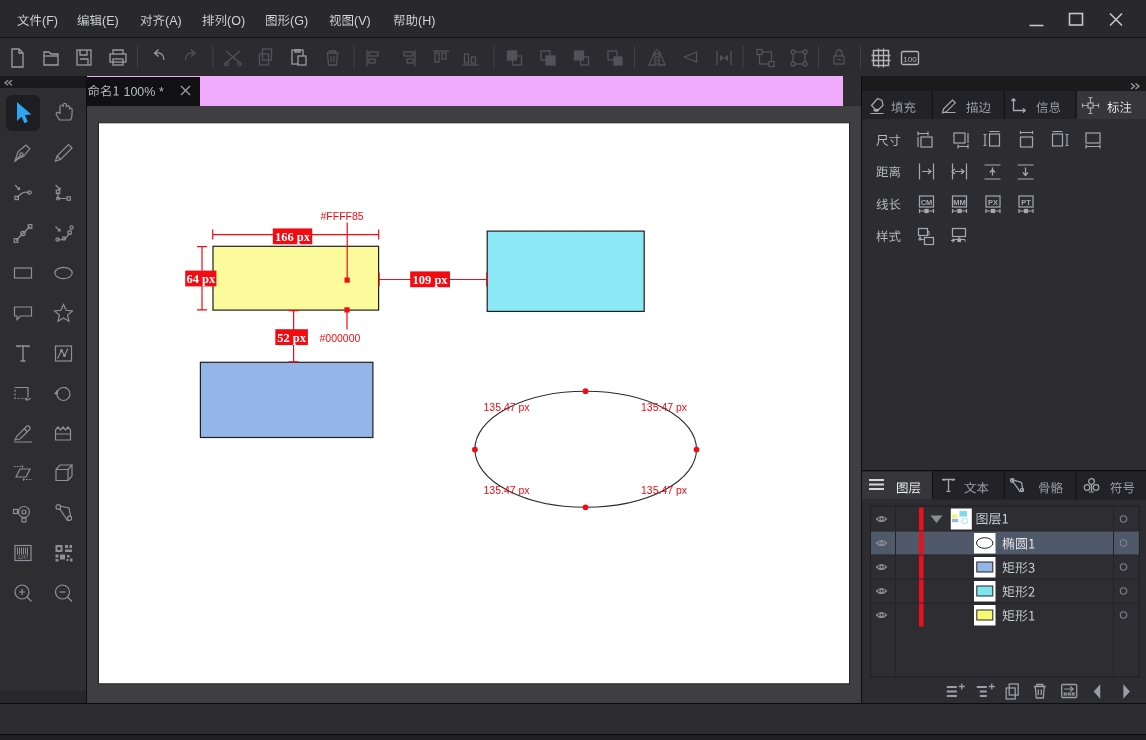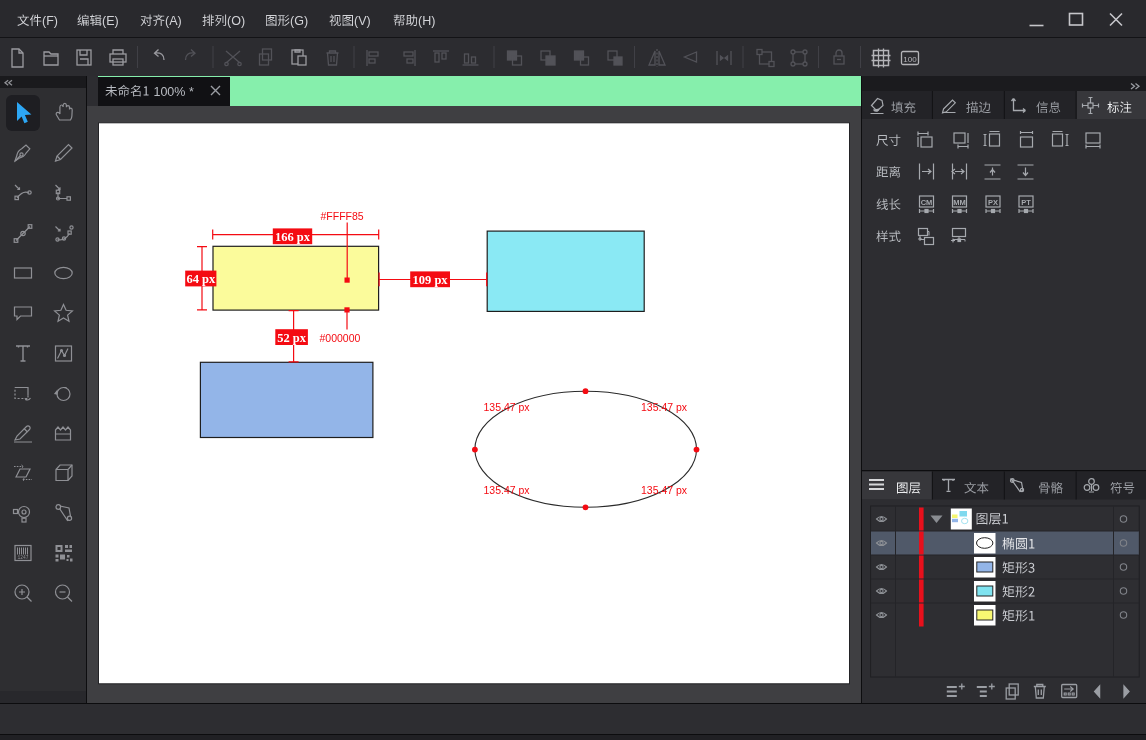--- a/index.html
+++ b/index.html
@@ -147,21 +147,21 @@
     </g>
     <rect x="137" y="8" width="1" height="22" fill="#404046"></rect>
     <rect x="212.5" y="8" width="1" height="22" fill="#404046"></rect>
     <rect x="353.5" y="8" width="1" height="22" fill="#404046"></rect>
     <rect x="493.5" y="8" width="1" height="22" fill="#404046"></rect>
     <rect x="634" y="8" width="1" height="22" fill="#404046"></rect>
     <rect x="742.5" y="8" width="1" height="22" fill="#404046"></rect>
     <rect x="818" y="8" width="1" height="22" fill="#404046"></rect>
     <rect x="860" y="8" width="1" height="22" fill="#404046"></rect>
   </svg>
-<div class="abs" style="left:98px;top:76px;width:775px;height:30px;background:#86efac">
+<div class="abs" style="left:68px;top:76px;width:775px;height:30px;background:#f0abfc">
     <div class="abs" style="left:0;top:1px;width:132px;height:29px;background:#111114"></div>
     <svg class="abs" style="left:0;top:0" width="230" height="30">
       <path d="M12.7 9.0V11.0H8.7V12.0H12.7V14.1H7.8V15.1H12.2C11.1 16.7 9.2 18.2 7.4 19.0C7.6 19.2 8 19.6 8.1 19.8C9.8 18.9 11.5 17.5 12.7 15.8V20.5H13.7V15.8C14.9 17.4 16.7 19 18.4 19.8C18.6 19.6 18.9 19.2 19.1 19.0C17.3 18.2 15.4 16.7 14.3 15.1H18.8V14.1H13.7V12.0H17.9V11.0H13.7V9.0ZM25.8 8.8C24.6 10.5 22.2 12.1 19.9 12.7C20.1 13 20.4 13.4 20.5 13.6C21.4 13.3 22.3 12.9 23.2 12.4V13.1H28.2V12.3C29.1 12.8 30 13.3 30.9 13.6C31.1 13.3 31.4 12.9 31.6 12.7C29.6 12.2 27.5 11 26.3 9.7L26.6 9.4ZM23.3 12.3C24.2 11.7 25.1 11 25.8 10.3C26.4 11 27.3 11.7 28.2 12.3ZM21.1 14.2V19.5H22.0V18.5H24.9V14.2ZM22 15.0H24.0V17.6H22.0ZM26.2 14.2V20.5H27.1V15.0H29.6V17.7C29.6 17.9 29.5 17.9 29.3 17.9C29.1 17.9 28.6 17.9 27.9 17.9C28 18.2 28.1 18.5 28.1 18.8C29.1 18.8 29.7 18.8 30 18.6C30.4 18.5 30.5 18.2 30.5 17.7V14.2ZM35.3 12.9C35.9 13.3 36.7 13.9 37.2 14.4C35.8 15.2 34.1 15.8 32.6 16.1C32.8 16.3 33 16.7 33.1 16.9C33.8 16.8 34.5 16.6 35.1 16.3V20.5H36.1V19.8H41.7V20.5H42.6V15.2H37.6C39.7 14.1 41.5 12.6 42.5 10.6L41.9 10.2L41.8 10.2H37.3C37.6 9.9 37.9 9.5 38.1 9.2L37.1 9.0C36.3 10.2 34.9 11.6 32.9 12.5C33.1 12.7 33.4 13 33.5 13.2C34.7 12.6 35.7 11.9 36.5 11.1H41.2C40.4 12.2 39.3 13.1 38.1 13.9C37.5 13.4 36.7 12.8 36 12.3ZM41.7 19.0H36.1V16.1H41.7ZM45.6 19.5H50.6V18.6H48.8V10.3H47.9C47.4 10.6 46.8 10.8 46 11.0V11.7H47.6V18.6H45.6Z" fill="#b9bcc2"></path>
       <text x="55.4375" y="19.5" font-size="12.5" fill="#b9bcc2">100% *</text>
       <path d="M113,10 l9,9 M122,10 l-9,9" stroke="#9a9da3" stroke-width="1.4"></path>
     </svg>
   </div>
 <div class="abs" style="left:0;top:76px;width:86px;height:628px;background:#2e2e31">
     <div class="abs" style="left:0;top:0;width:86px;height:12px;background:#1a1a1d"></div>
     <div class="abs" style="left:0;top:615px;width:86px;height:13px;background:#28282c"></div>

